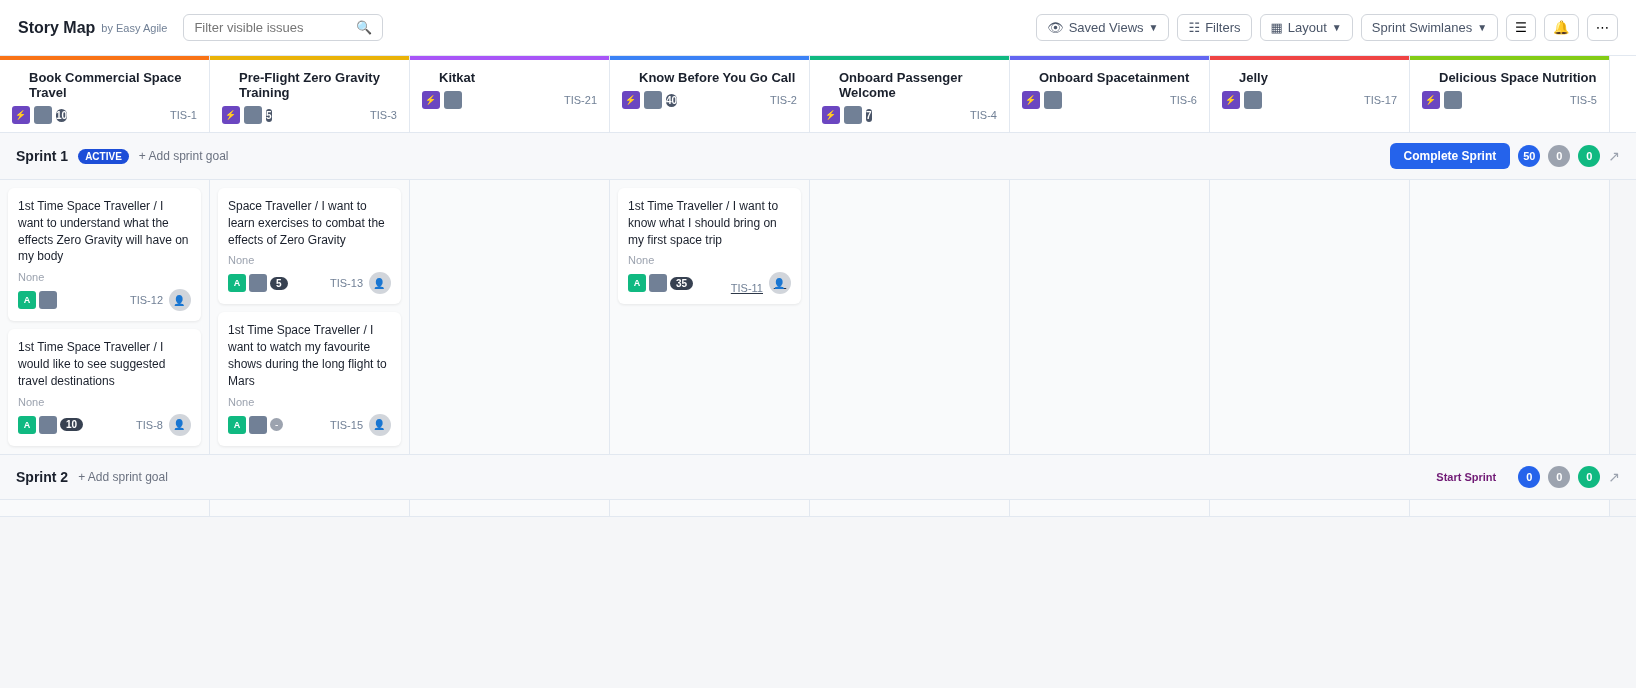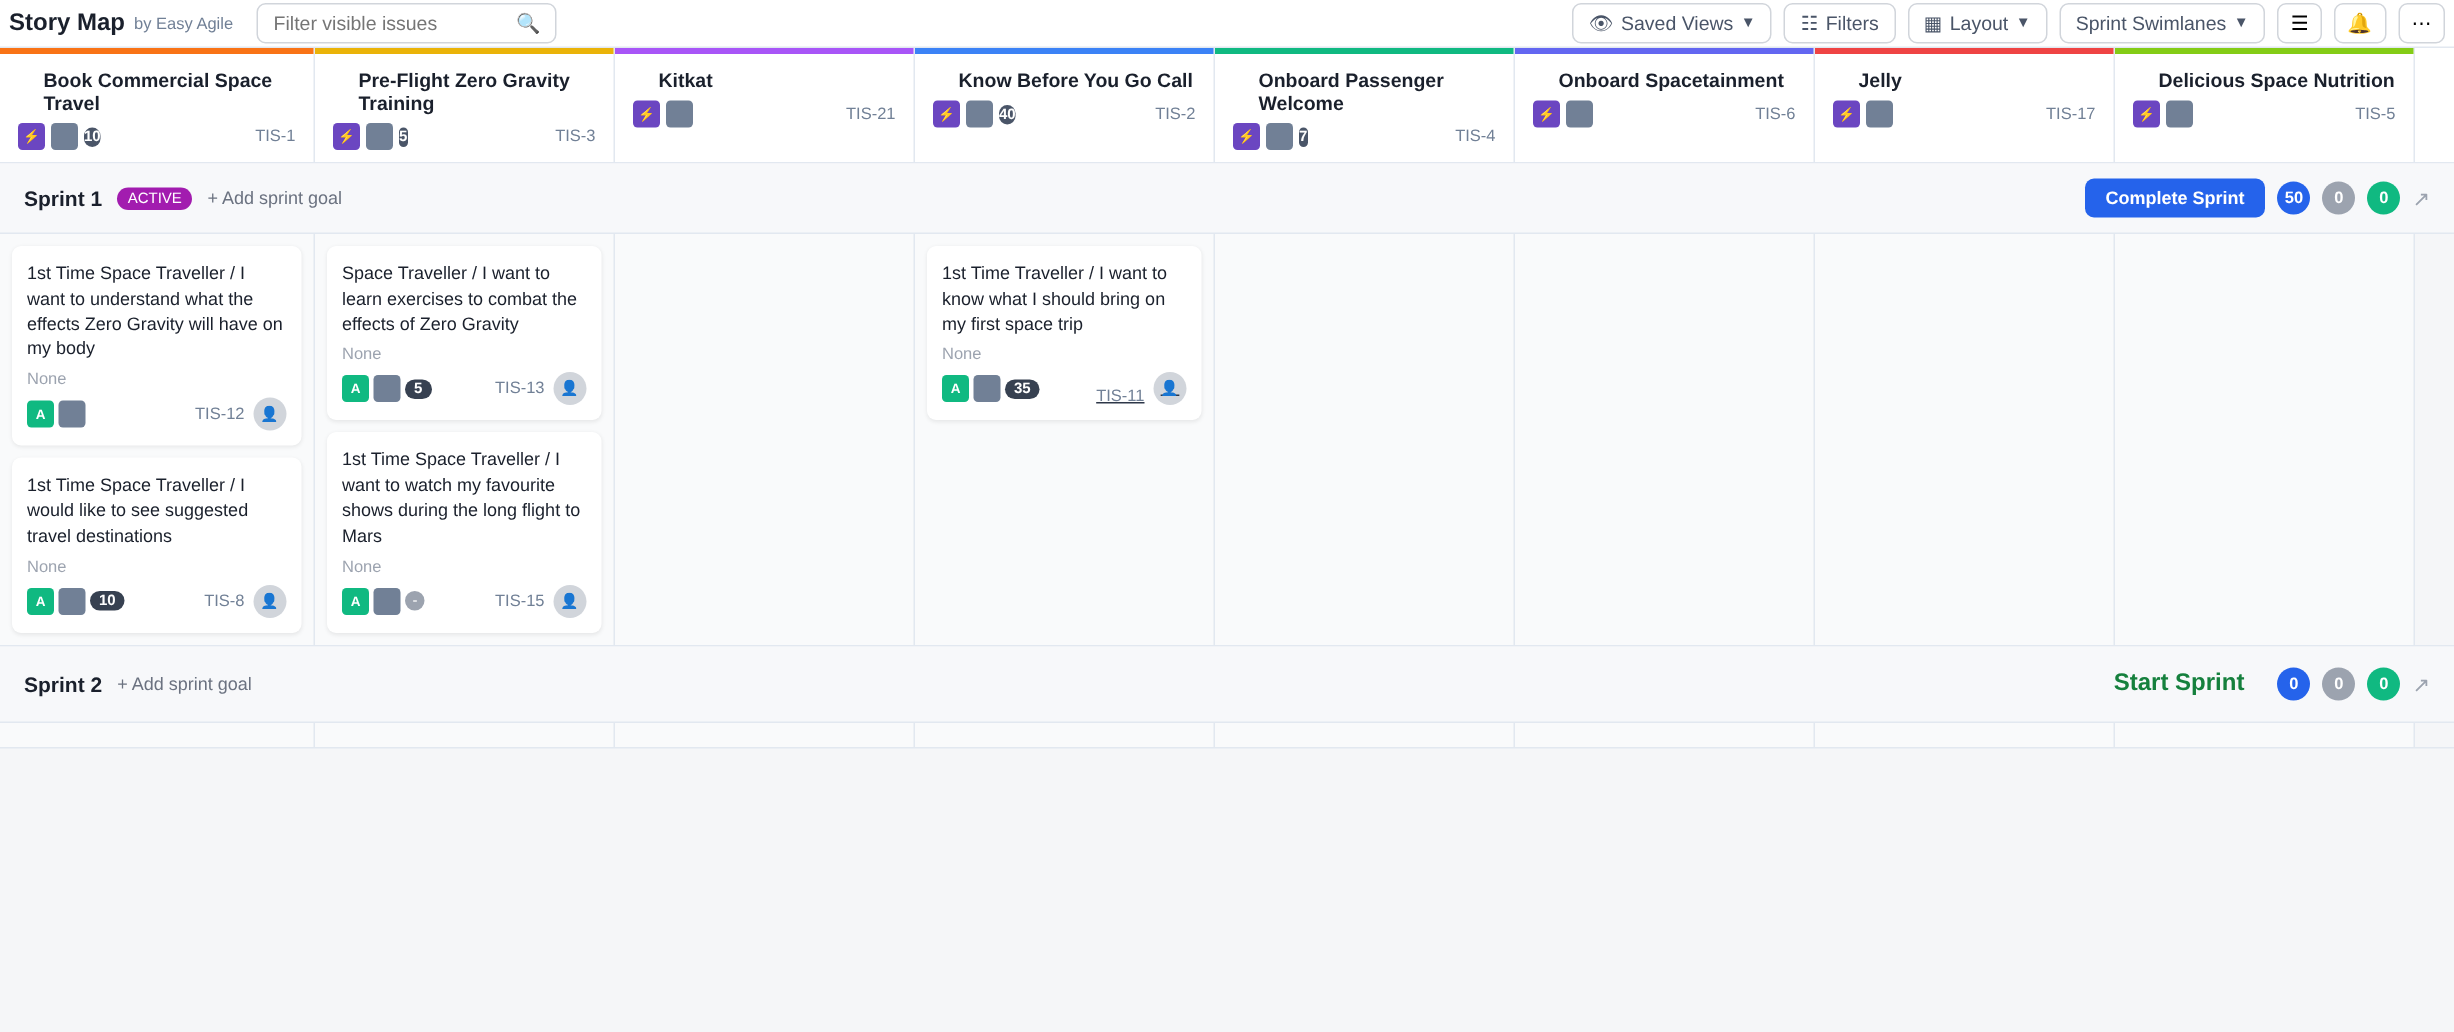--- a/index.html
+++ b/index.html
@@ -1,21 +1,21 @@
 <!DOCTYPE html>
 <html><head>
   <meta charset="utf-8">
   <style>
     * { box-sizing: border-box; margin: 0; padding: 0; }
     body { font-family: -apple-system, BlinkMacSystemFont, 'Segoe UI', sans-serif; background: #f5f6f8; font-size: 13px; color: #2d3748; overflow: hidden; }
 
     
     .top-nav {
       display: flex; align-items: center; justify-content: space-between;
-      background: #fff; border-bottom: 1px solid #e2e8f0; padding: 0 6px; height: 32px;
+      background: #fff; border-bottom: 1px solid #e2e8f0; padding: 0 18px; height: 56px;
     }
     .brand { display: flex; align-items: center; gap: 6px; font-weight: 700; font-size: 16px; color: #1a202c; }
     .brand-by { font-size: 11px; font-weight: 400; color: #718096; }
     .search-box {
       display: flex; align-items: center; border: 1px solid #d1d5db; border-radius: 6px;
       padding: 5px 10px; gap: 6px; background: #fff; width: 200px;
     }
     .search-box input { border: none; outline: none; font-size: 13px; color: #4a5568; width: 100%; }
     .nav-right { display: flex; align-items: center; gap: 8px; }
     .nav-btn {
@@ -48,25 +48,25 @@
 
     
     .sprint-section { display: flex; flex-direction: column; }
     .sprint-header {
       display: flex; align-items: center; justify-content: space-between;
       padding: 10px 16px; background: #f7f8fa; border-bottom: 1px solid #e2e8f0;
       position: sticky; left: 12px; min-width: 100%;
     }
     .sprint-header-left { display: flex; align-items: center; gap: 10px; }
     .sprint-title { font-weight: 700; font-size: 14px; color: #1a202c; }
-    .active-badge { background: #a21caf; color: #fff; font-size: 10px; font-weight: 400; padding: 2px 7px; border-radius: 10px; }
+    .active-badge { background: #1d4ed8; color: #fff; font-size: 10px; font-weight: 700; padding: 2px 7px; border-radius: 10px; }
     .add-goal { color: #6b7280; font-size: 12px; cursor: pointer; }
     .sprint-header-right { display: flex; align-items: center; gap: 8px; }
     .complete-sprint-btn { background: #2563eb; color: #fff; padding: 6px 14px; border-radius: 6px; border: none; font-size: 12px; font-weight: 600; cursor: pointer; }
-    .start-sprint-btn { background: transparent; color: #15803d; padding: 6px 14px; border-radius: 6px; border: none; font-size: 16px; font-weight: 600; cursor: pointer; }
+    .start-sprint-btn { background: transparent; color: #701a75; padding: 6px 14px; border-radius: 6px; border: none; font-size: 11px; font-weight: 600; cursor: pointer; }
     .sprint-count-badge { width: 22px; height: 22px; border-radius: 50%; display: flex; align-items: center; justify-content: center; font-size: 11px; font-weight: 700; }
     .count-blue { background: #2563eb; color: #fff; }
     .count-gray { background: #9ca3af; color: #fff; }
     .count-green { background: #10b981; color: #fff; }
     .expand-icon { font-size: 14px; color: #9ca3af; cursor: pointer; }
 
     .sprint-cards-row { display: flex; border-bottom: 1px solid #e2e8f0; }
     .sprint-col {
       min-width: 200px; width: 200px; border-right: 1px solid #e2e8f0;
       padding: 8px; display: flex; flex-direction: column; gap: 8px;

